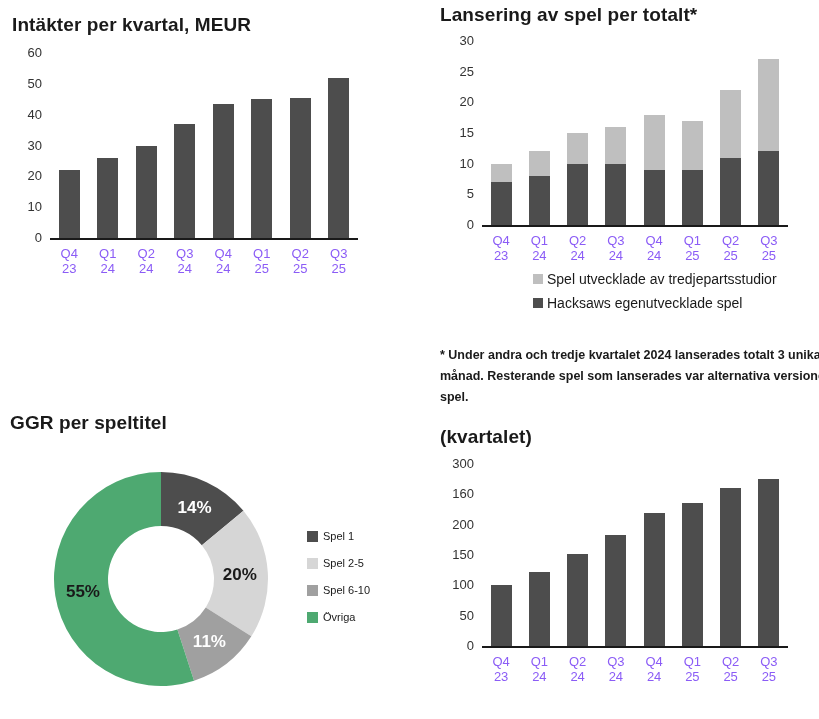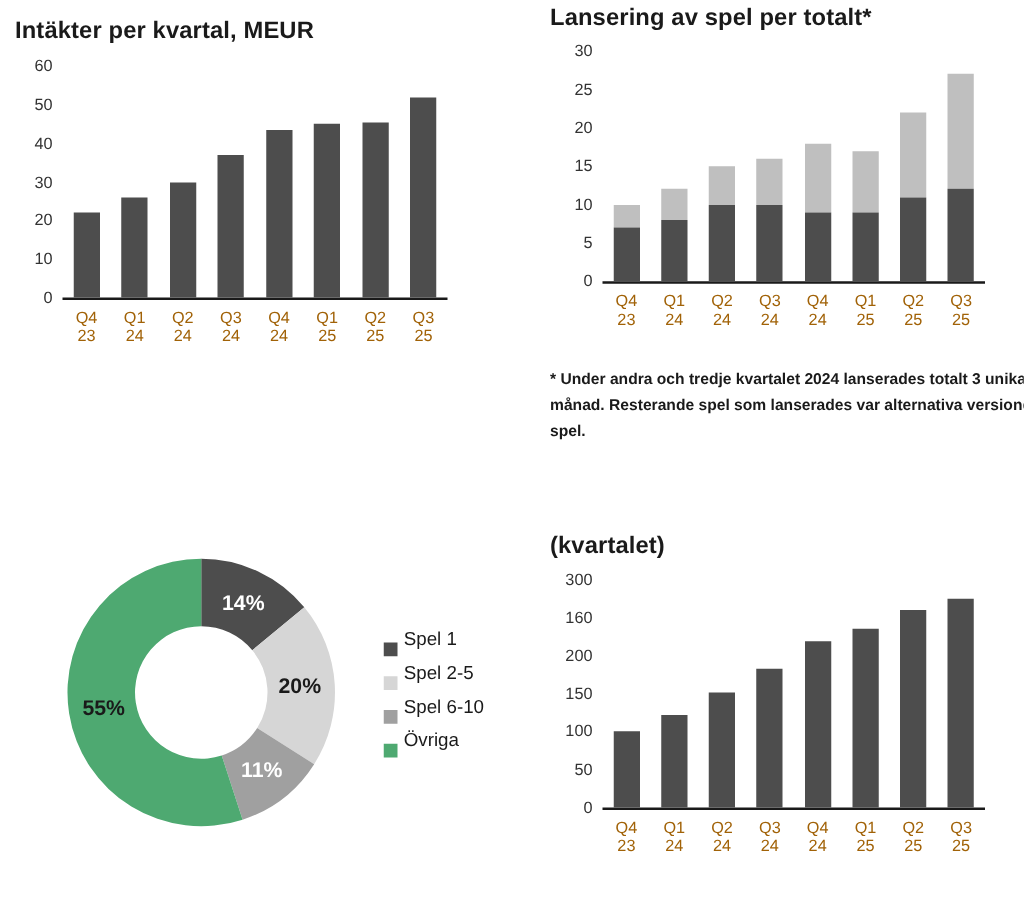--- a/index.html
+++ b/index.html
@@ -9,28 +9,28 @@
   }
   .chart{position:absolute;}
   .chart-title{font-size:19px;font-weight:bold;color:#1a1a1a;line-height:25px;letter-spacing:.1px;}
   .plotrow{display:flex;}
   .yaxis{position:relative;}
   .ytick{position:absolute;right:8px;font-size:13px;color:#333333;line-height:16px;}
   .plot{position:relative;border-bottom:2px solid #1a1a1a;display:flex;align-items:flex-end;}
   .slot{flex:1;display:flex;justify-content:center;align-items:flex-end;height:100%;}
   .stack{display:flex;flex-direction:column;justify-content:flex-end;}
   .xlabels{display:flex;}
-  .xlab{flex:1;text-align:center;font-size:13px;color:#a16207;line-height:15px;padding-top:6px;}
+  .xlab{flex:1;text-align:center;font-size:13px;color:#8b5cf6;line-height:15px;padding-top:6px;}
   .legend-col .leg-item{display:flex;align-items:center;font-size:14px;color:#1a1a1a;line-height:24px;}
   .leg-sq{width:10px;height:10px;margin-right:4px;flex:0 0 auto;}
   .footnote{font-weight:bold;font-size:12.5px;color:#1a1a1a;line-height:21px;overflow:hidden;}
   .footnote div{white-space:nowrap;}
   .donut-row{display:flex;align-items:flex-start;}
   .donut-legend{margin-left:38px;}
-  .donut-legend .leg-item{display:flex;align-items:flex-end;font-size:15px;color:#1a1a1a;line-height:27px;}
+  .donut-legend .leg-item{display:flex;align-items:center;font-size:11px;color:#1a1a1a;line-height:27px;}
   .donut-legend .leg-sq{width:11px;height:11px;margin-right:5px;}
   svg text{font-family:"Liberation Sans","DejaVu Sans",sans-serif;}
 </style>
 </head>
 <body>
 
 <div class="chart" id="chart-revenue" style="left:12px;top:12px;width:385px;">
     <div class="chart-title">Intäkter per kvartal, MEUR</div>
     <div class="plotrow" style="margin-top:16px;">
       <div class="yaxis" style="width:38px;height:185px;">
@@ -195,28 +195,39 @@
       </div>
       <div class="xlab">
         <div>Q2</div>
         <div>25</div>
       </div>
       <div class="xlab">
         <div>Q3</div>
         <div>25</div>
       </div>
     </div>
+    <div class="legend-col" style="margin-top:4px;margin-left:93px;">
+      <div class="leg-item">
+        <span class="leg-sq" style="background:#bfbfbf;"></span>
+        <span>Spel utvecklade av tredjepartsstudior</span>
+      </div>
+      <div class="leg-item">
+        <span class="leg-sq" style="background:#4d4d4d;"></span>
+        <span>Hacksaws egenutvecklade spel</span>
+      </div>
+    </div>
     <div class="footnote" style="margin-top:30px;">
       <div>* Under andra och tredje kvartalet 2024 lanserades totalt 3 unika spel per</div>
       <div>månad. Resterande spel som lanserades var alternativa versioner av befintliga</div>
       <div>spel.</div>
     </div>
   </div>
 
 <div class="chart" id="chart-ggr" style="left:10px;top:410px;width:430px;">
+    <div class="chart-title">GGR per speltitel</div>
     <div class="donut-row" style="margin-top:36px;margin-left:43px;">
       <svg width="216" height="216" viewBox="0 0 216 216">
         <path d="M 108.00 1.00 A 107 107 0 0 1 190.44 39.80 L 148.84 74.22 A 53 53 0 0 0 108.00 55.00 Z" fill="#4d4d4d"></path>
         <text x="141.64" y="36.52" text-anchor="middle" dominant-baseline="central" font-size="17" font-weight="bold" fill="#ffffff">14%</text>
         <path d="M 190.44 39.80 A 107 107 0 0 1 198.34 165.33 L 152.75 136.40 A 53 53 0 0 0 148.84 74.22 Z" fill="#d6d6d6"></path>
         <text x="186.84" y="103.04" text-anchor="middle" dominant-baseline="central" font-size="17" font-weight="bold" fill="#1a1a1a">20%</text>
         <path d="M 198.34 165.33 A 107 107 0 0 1 141.06 209.76 L 124.38 158.41 A 53 53 0 0 0 152.75 136.40 Z" fill="#a0a0a0"></path>
         <text x="156.42" y="170.42" text-anchor="middle" dominant-baseline="central" font-size="17" font-weight="bold" fill="#ffffff">11%</text>
         <path d="M 141.06 209.76 A 107 107 0 1 1 108.00 1.00 L 108.00 55.00 A 53 53 0 1 0 124.38 158.41 Z" fill="#4ea971"></path>
         <text x="29.97" y="120.36" text-anchor="middle" dominant-baseline="central" font-size="17" font-weight="bold" fill="#1a1a1a">55%</text>

